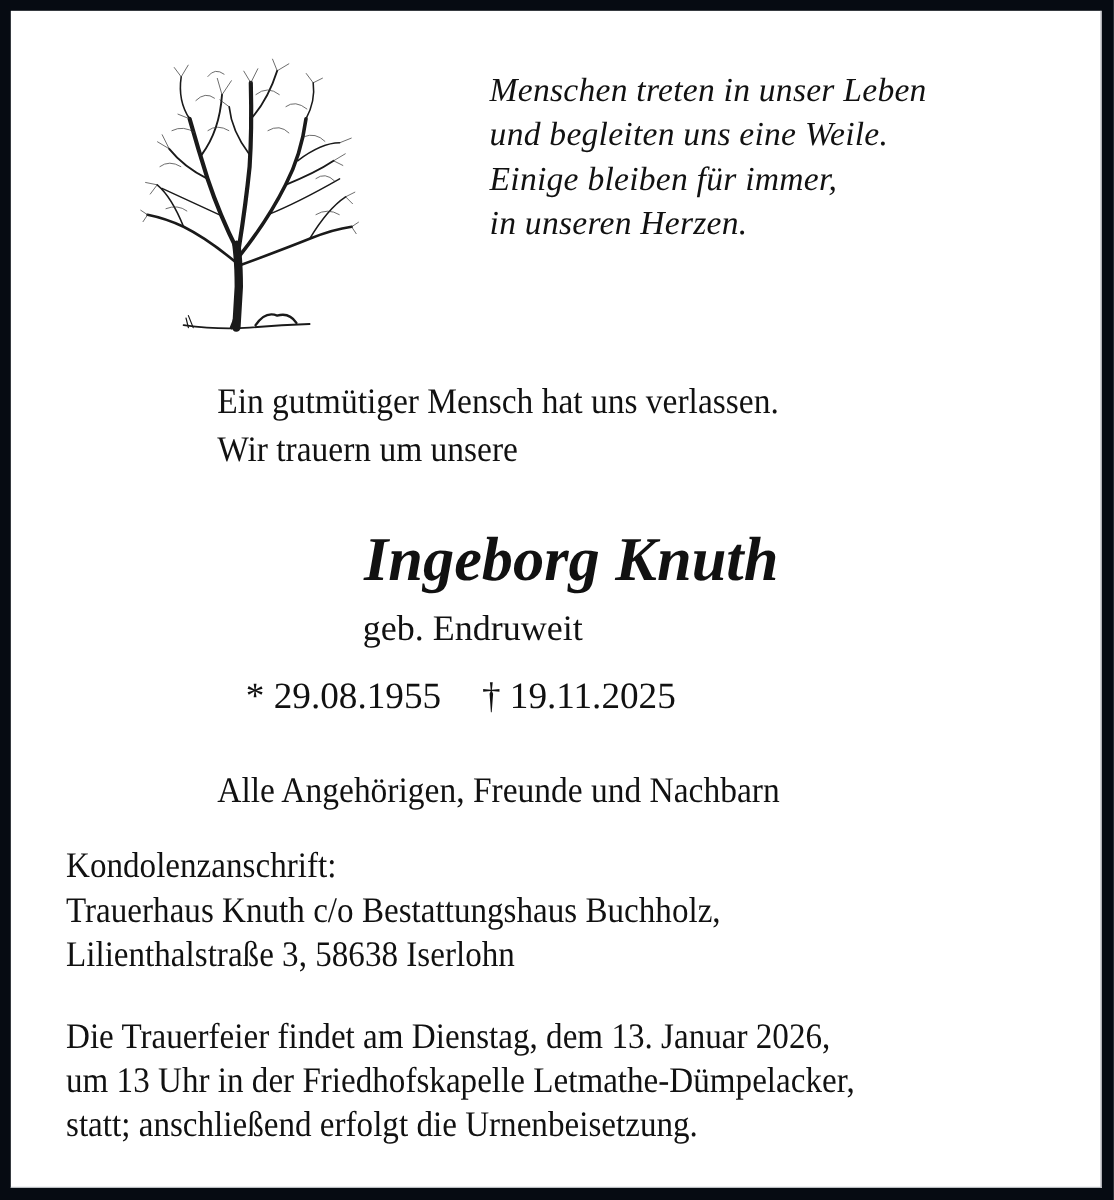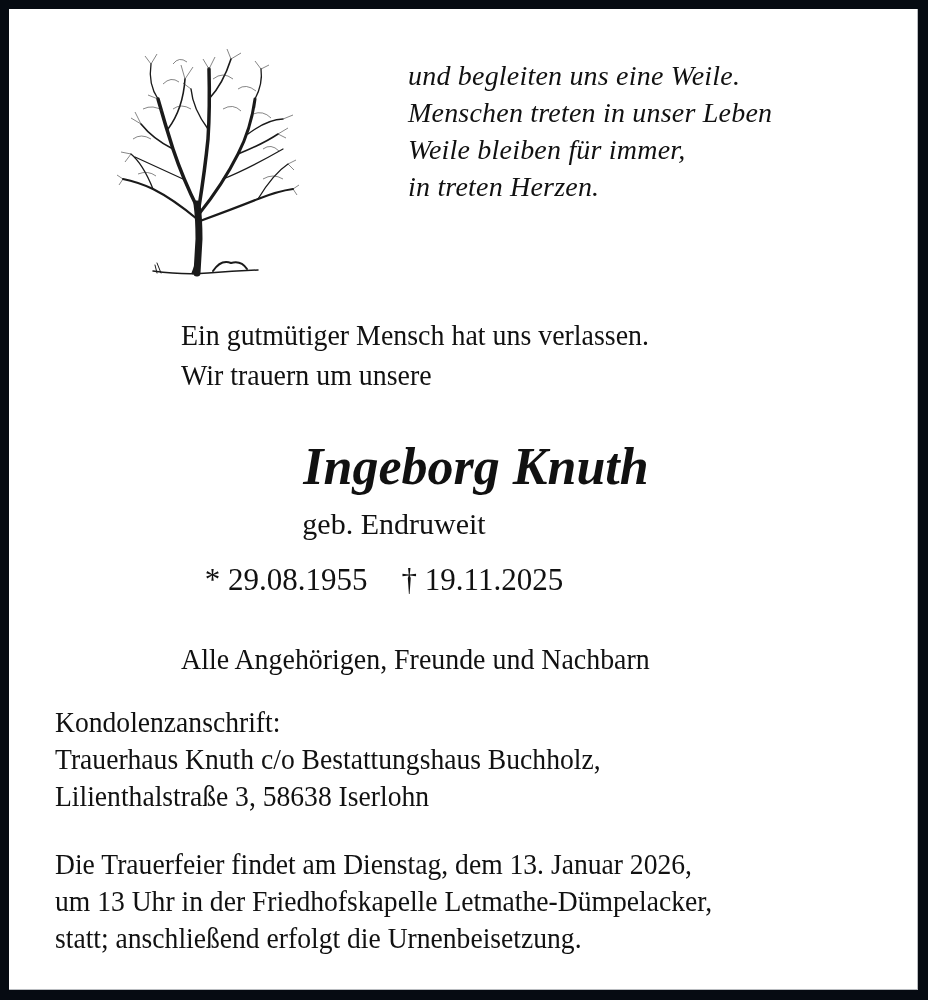--- a/index.html
+++ b/index.html
@@ -162,24 +162,24 @@
       <path d="M110 140 Q135 130 170 110" stroke-width="1.2"></path>
     </g>
 
     <g stroke="#333" stroke-width="0.7" fill="none" opacity="0.85">
       <path d="M28 85 l-10 -6 M28 85 l-6 -12 M38 25 l-6 -8 M38 25 l6 -10 M72 40 l-4 -14 M72 40 l8 -12 M118 20 l-4 -10 M118 20 l10 -6 M148 30 l-6 -8 M148 30 l8 -4 M165 95 l10 -6 M165 95 l8 4 M170 80 l10 -4 M18 115 l-10 -2 M18 115 l-6 8 M175 125 l8 -4 M175 125 l6 6 M10 140 l-6 -4 M10 140 l-4 6 M180 150 l6 -4 M180 150 l4 6 M96 30 l-6 -10 M96 30 l6 -12 M78 50 l-8 -6 M45 60 l-10 -4"></path>
       <path d="M30 70 q10 -5 20 2 M50 45 q8 -8 16 -2 M100 40 q10 -8 20 0 M125 50 q8 -6 18 2 M140 75 q10 -4 18 4 M20 100 q8 -6 18 0 M150 110 q8 -6 16 2 M25 135 q10 -4 18 2 M150 140 q10 -6 20 0 M60 25 q6 -8 14 -2 M110 70 q10 -6 18 2 M60 70 q8 -6 18 0"></path>
     </g>
   </svg>
 
   <div class="poem serif">
+    <div>Menschen treten in unser Leben</div>
     <div>und begleiten uns eine Weile.</div>
-    <div>Menschen treten in unser Leben</div>
-    <div>Weile bleiben für immer,</div>
-    <div>in treten Herzen.</div>
+    <div>Einige bleiben für immer,</div>
+    <div>in unseren Herzen.</div>
   </div>
 
   <div class="intro serif">
     <div>Ein gutmütiger Mensch hat uns verlassen.</div>
     <div>Wir trauern um unsere</div>
   </div>
 
   <div class="name serif">Ingeborg Knuth</div>
 
   <div class="maiden serif">geb. Endruweit</div>

